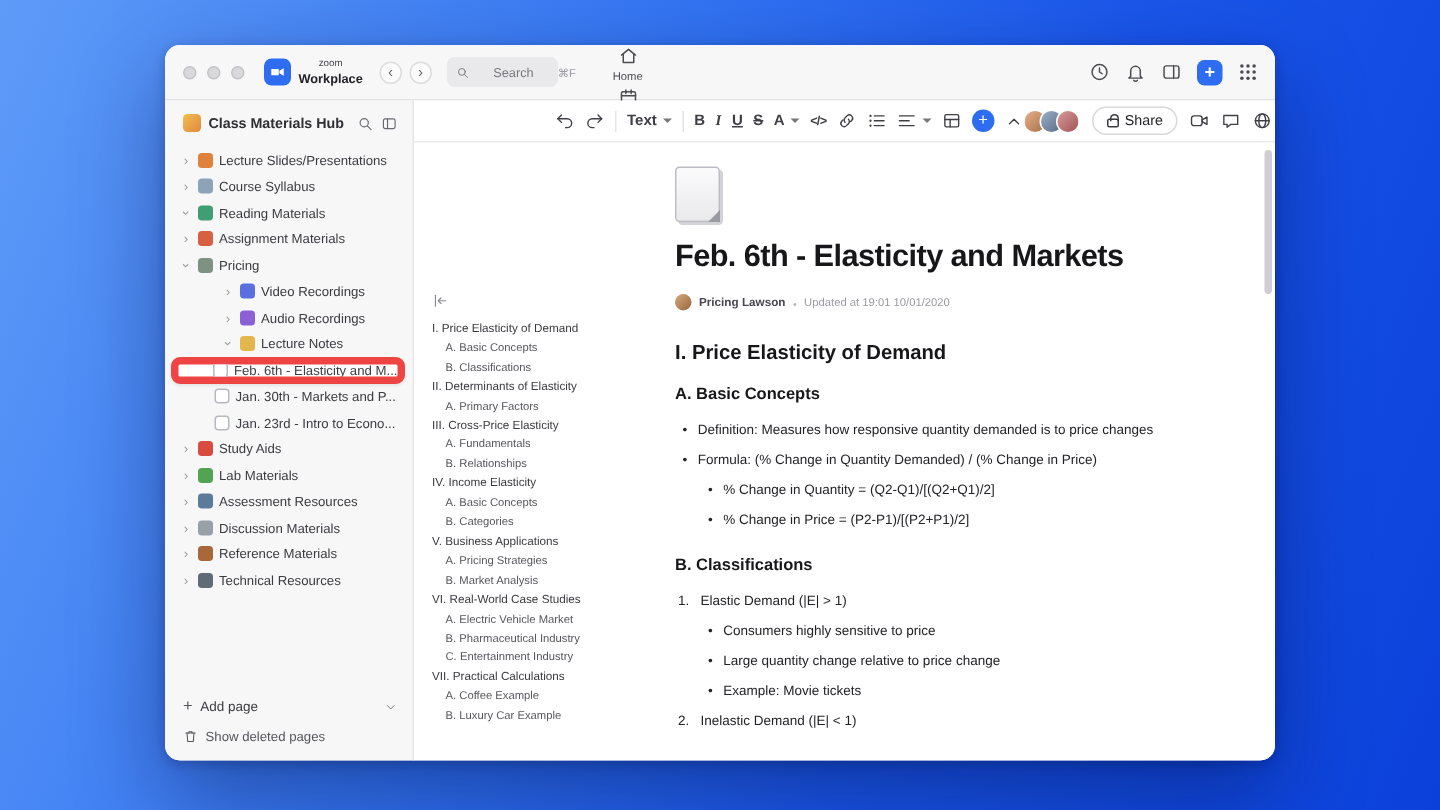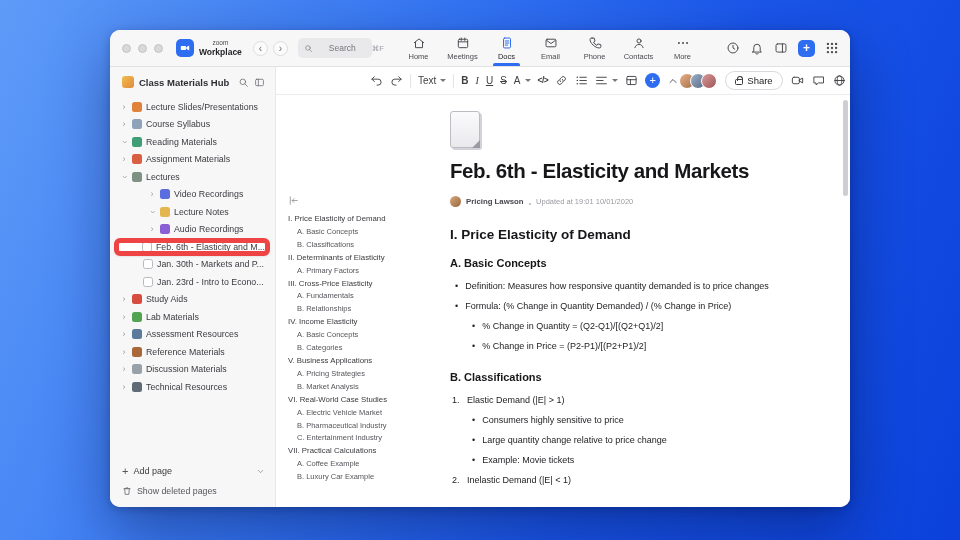--- a/index.html
+++ b/index.html
@@ -31,21 +31,21 @@
   .lt2 { font-size:8.5px; font-weight:700; color:#232327; margin-top:1px; }
   .nav-arrows { display:flex; gap:5px; margin-left:11px; }
   .arrow { width:15px; height:15px; border-radius:50%; border:1px solid #dcdcdf; color:#6a6a70;
            font-size:10px; line-height:13px; text-align:center; background:#fbfbfc; }
   .arrow.back::before { content:"‹"; }
   .arrow.fwd::before  { content:"›"; }
   .searchbox { width:74px; height:20px; margin-left:10px; background:#e9e9ec; border-radius:5px;
                display:flex; align-items:center; gap:16px; padding:0 6px; color:#77777d; }
   .s-ph { font-size:8.5px; flex:1; }
   .s-sc { font-size:7.5px; color:#9a9aa1; }
-  .tabs { position:absolute; left:288px; top:0; height:100%; display:flex; gap:3px; }
+  .tabs { position:absolute; left:288px; top:0; height:100%; display:flex; gap:3px;flex-direction:column; }
   .tab { width:41px; display:flex; flex-direction:column; align-items:center; justify-content:center;
          gap:2px; color:#4b4b50; position:relative; }
   .tab-label { font-size:7.5px; }
   .tab.active { color:#1d1d21; }
   .tab.active .tab-ic { color:#2e6cf0; }
   .tab.active::after { content:""; position:absolute; left:7px; right:7px; bottom:0; height:3px;
                        background:#2e6cf0; border-radius:2px 2px 0 0; }
   .chrome-right { position:absolute; right:11px; top:0; height:100%; display:flex; align-items:center;
                   gap:10px; color:#4b4b50; }
   .plus-btn { width:17px; height:17px; border-radius:5px; background:#2e6cf0; color:#fff;
@@ -80,21 +80,21 @@
   .addpage .plus::before { content:"+"; font-size:11px; color:#55555b; }
   .addpage .spacer { flex:1; }
   .showdel { display:flex; align-items:center; gap:5px; font-size:8.8px; color:#55555b; }
 
   
   .main { position:absolute; left:166px; top:37px; right:0; bottom:0; display:flex;
           flex-direction:column; background:#fff; }
   .etoolbar { height:28px; flex:none; border-bottom:1px solid #ececef; display:flex; align-items:center;
               padding:0 12px 0 94px; color:#3e3e44; overflow:hidden; }
   .tb-left { display:flex; align-items:center; gap:7px; }
-  .tb { font-size:10px; display:flex; align-items:center; gap:2px; line-height:1; }
+  .tb { font-size:10px; display:flex; align-items:center; gap:2px; line-height:1;font-weight:bold; }
   .tb.bold{font-weight:800}.tb.it{font-style:italic;font-family:"Liberation Serif",serif}
   .tb.un{text-decoration:underline}.tb.stk{text-decoration:line-through}
   .tb.code{font-size:8.5px;font-weight:700;letter-spacing:-0.5px}
   .caret { width:0;height:0;border-left:3px solid transparent;border-right:3px solid transparent;
            border-top:3.5px solid #77777d; margin-left:2px; }
   .vdiv { width:1px; height:14px; background:#e4e4e7; }
   .plus-circle { width:15px; height:15px; border-radius:50%; background:#2e6cf0; color:#fff;
                  font-size:11px; display:flex; align-items:center; justify-content:center; }
   .plus-circle::before{content:"+"; margin-top:-1px;}
   .tb-right { margin-left:auto; display:flex; align-items:center; gap:8px; }
@@ -315,37 +315,37 @@
           <span>Reading Materials</span>
         </div>
       <div class="row l0">
           <span class="chev"></span>
           <span class="ic ic-assignment"></span>
           <span>Assignment Materials</span>
         </div>
       <div class="row l0">
           <span class="chev down"></span>
           <span class="ic ic-lectures"></span>
-          <span>Lectures</span>
+          <span>Pricing</span>
         </div>
       <div class="row l1">
           <span class="chev"></span>
           <span class="ic ic-video"></span>
           <span>Video Recordings</span>
+        </div>
+      <div class="row l1">
+          <span class="chev"></span>
+          <span class="ic ic-audio"></span>
+          <span>Audio Recordings</span>
         </div>
       <div class="row l1">
           <span class="chev down"></span>
           <span class="ic ic-notes"></span>
           <span>Lecture Notes</span>
         </div>
-      <div class="row l1">
-          <span class="chev"></span>
-          <span class="ic ic-audio"></span>
-          <span>Audio Recordings</span>
-        </div>
       <div class="row l2 sel">
           <span class="ic ic-page"></span>
           <span>Feb. 6th - Elasticity and M...</span>
         </div>
       <div class="row l2">
           <span class="ic ic-page"></span>
           <span>Jan. 30th - Markets and P...</span>
         </div>
       <div class="row l2">
           <span class="ic ic-page"></span>
@@ -361,27 +361,27 @@
           <span class="ic ic-lab"></span>
           <span>Lab Materials</span>
         </div>
       <div class="row l0">
           <span class="chev"></span>
           <span class="ic ic-assessment"></span>
           <span>Assessment Resources</span>
         </div>
       <div class="row l0">
           <span class="chev"></span>
+          <span class="ic ic-discussion"></span>
+          <span>Discussion Materials</span>
+        </div>
+      <div class="row l0">
+          <span class="chev"></span>
           <span class="ic ic-reference"></span>
           <span>Reference Materials</span>
-        </div>
-      <div class="row l0">
-          <span class="chev"></span>
-          <span class="ic ic-discussion"></span>
-          <span>Discussion Materials</span>
         </div>
       <div class="row l0">
           <span class="chev"></span>
           <span class="ic ic-technical"></span>
           <span>Technical Resources</span>
         </div>
     </div>
 
     <div class="sb-bottom">
       <div class="addpage">

